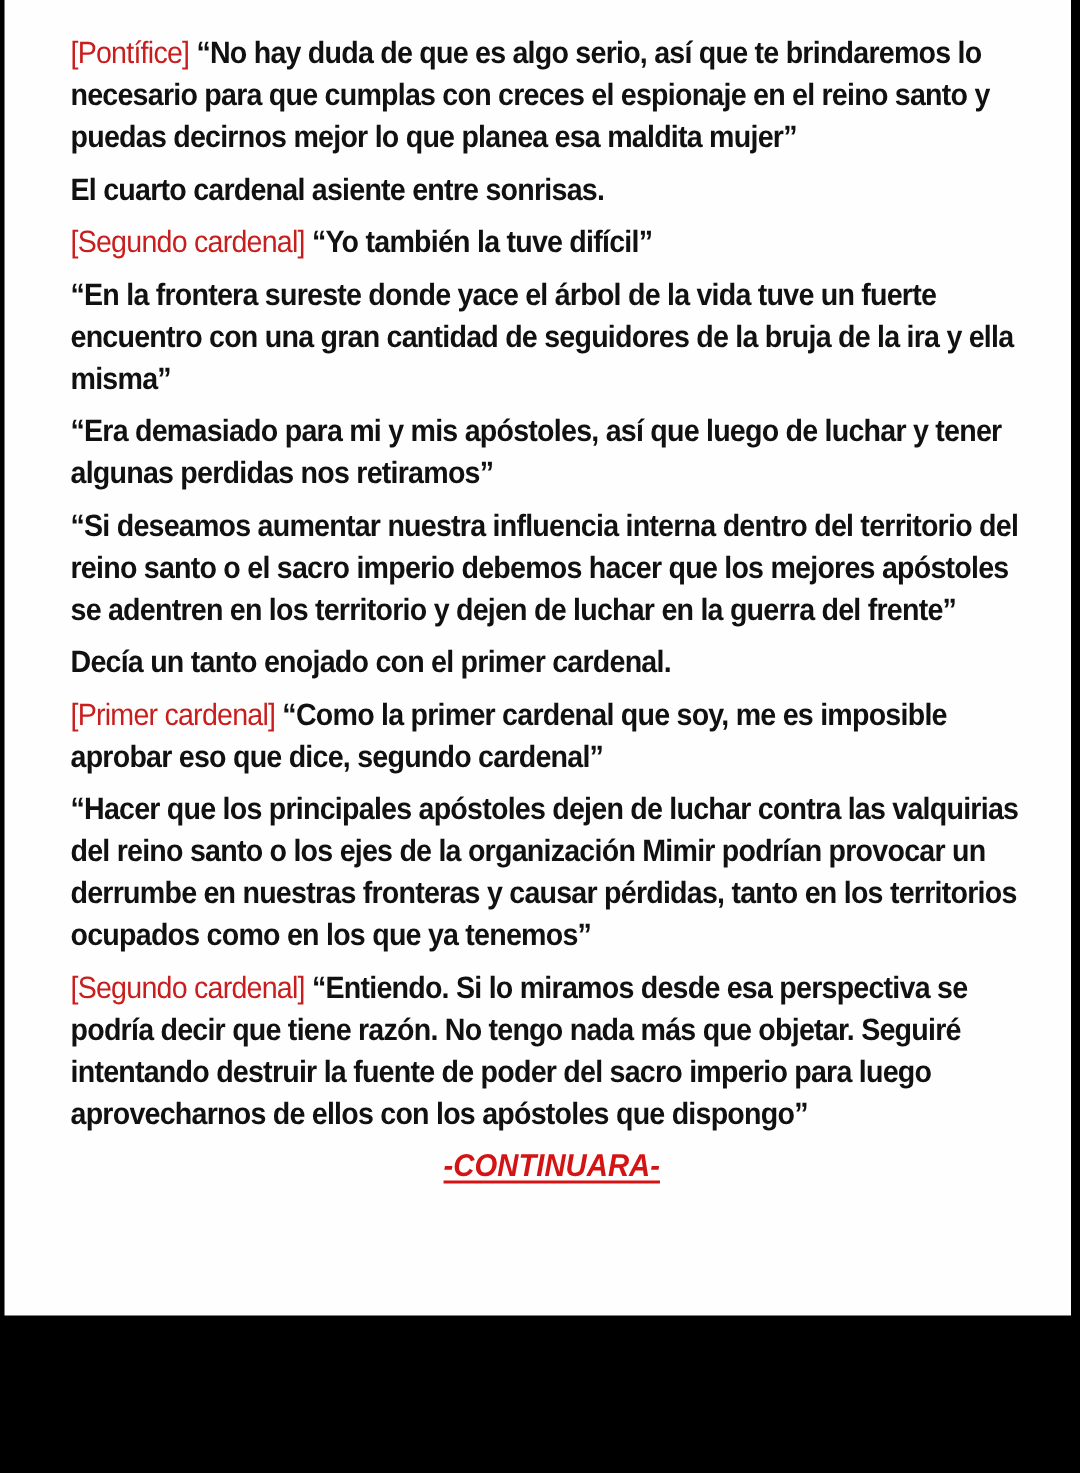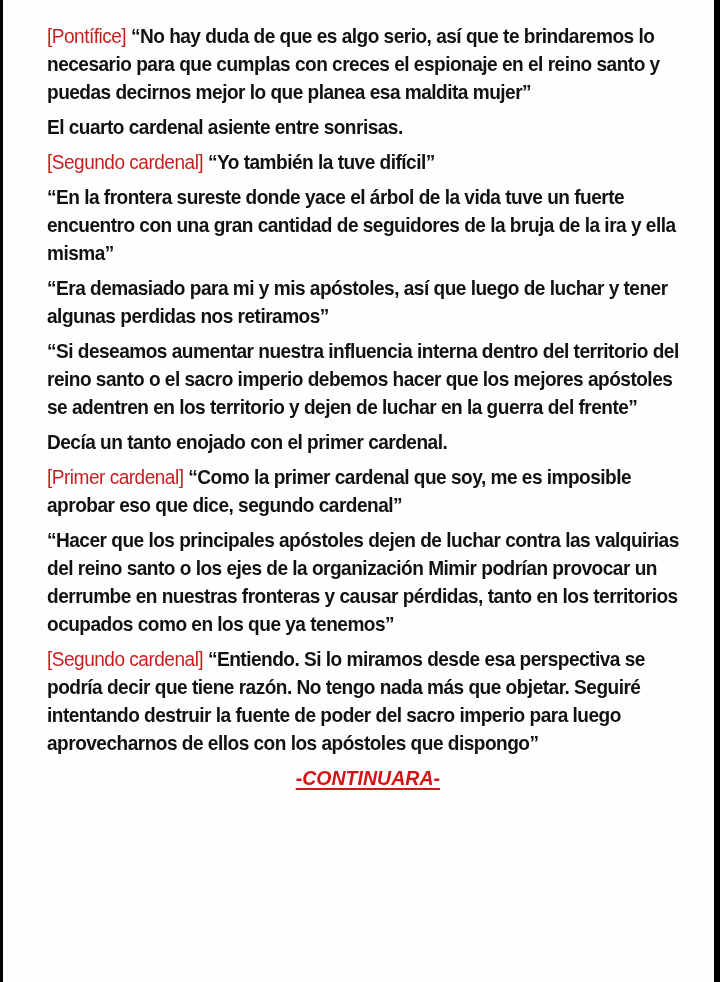--- a/index.html
+++ b/index.html
@@ -2,21 +2,21 @@
 <html><head>
   <meta charset="utf-8">
   <style>
     html, body { margin: 0; padding: 0; }
     body {
       width: 720px; height: 982px; overflow: hidden;
       background: #000;
       position: relative;
     }
     .page {
-      position: absolute; left: 3px; top: 0; width: 711px; height: 982px;
+      position: absolute; left: 3px; top: 0; width: 711px; height: 877px;
       background: #fefefe;
     }
     .content {
       position: absolute; left: 44px; top: 22px; width: 640px;
       font-family: "Liberation Sans", sans-serif;
       font-weight: bold;
       font-size: 20.5px;
       line-height: 28px;
       color: #111;
       letter-spacing: -0.55px;

